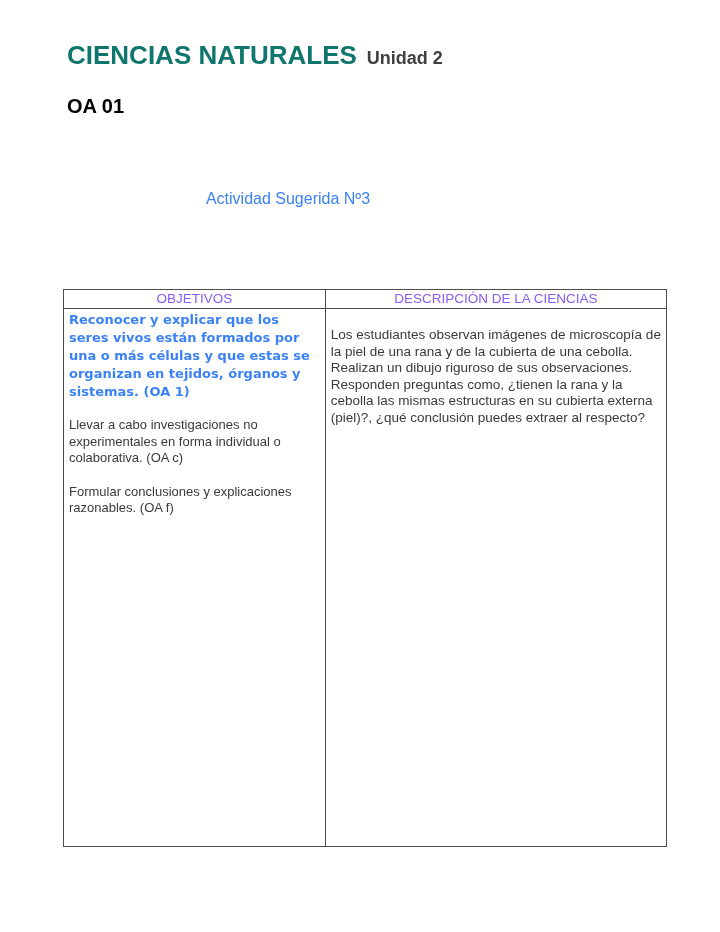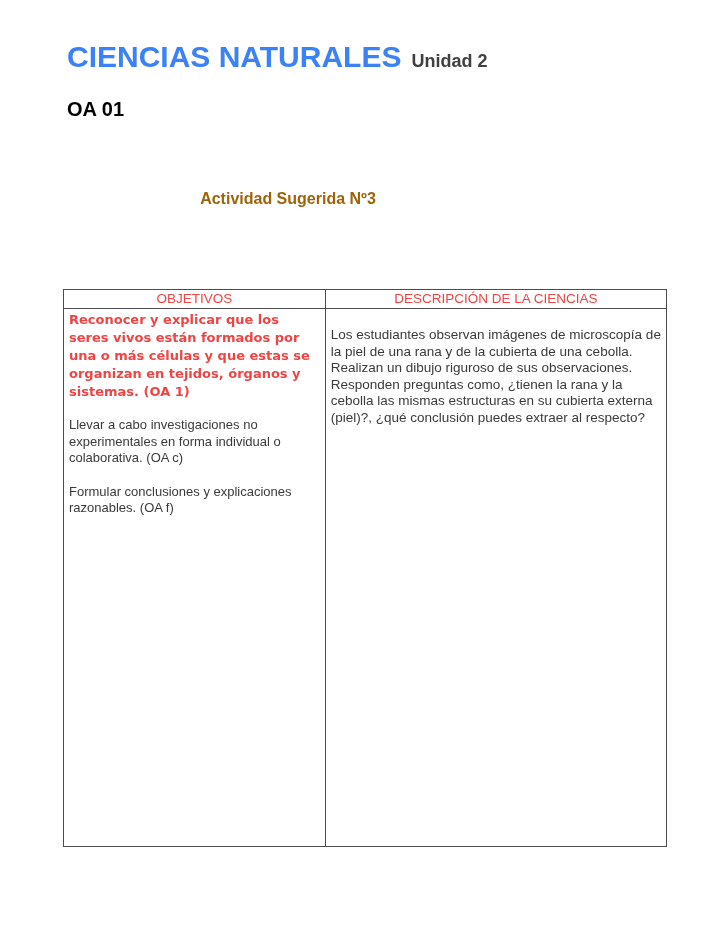--- a/index.html
+++ b/index.html
@@ -21,23 +21,23 @@
     top: 40px;
     width: 535px;
   }
   .header-line1 {
     display: flex;
     align-items: baseline;
     gap: 10px;
     white-space: nowrap;
   }
   .subject-title {
-    font-size: 30px;
+    font-size: 26px;
     font-weight: bold;
-    color: #3b82f6;
+    color: #0f766e;
     letter-spacing: 0px;
   }
   .unit-label {
     font-size: 18px;
     font-weight: bold;
     color: #404040;
   }
   .header-line2 {
     margin-top: 24px;
     display: flex;
@@ -55,22 +55,22 @@
     color: #000000;
   }
 
   
   .activity-title {
     position: absolute;
     left: 0;
     width: 576px;
     text-align: center;
     font-size: 16px;
-    font-weight: bold;
-    color: #a16207;
+    font-weight: normal;
+    color: #3b82f6;
   }
   .activity-title.t1 { top: 190px; }
   .activity-title.t2 { top: 224px; }
 
   
   .activity-table {
     position: absolute;
     left: 63px;
     top: 289px;
     width: 604px;
@@ -82,38 +82,38 @@
     border: 1.5px solid #4D4D4F;
     vertical-align: top;
   }
   .col-objectives  { width: 43.4%; }
   .col-description { width: 56.6%; }
 
   .activity-table th {
     height: 18px;
     font-size: 13.5px;
     font-weight: normal;
-    color: #ef4444;
+    color: #8b5cf6;
     text-align: center;
     padding: 1px 2px 2px 2px;
     line-height: 15px;
   }
   .activity-table td {
     height: 538px;
     padding: 2px 5px 4px 5px;
     font-size: 13px;
     color: #3A3A3C;
     line-height: 16.5px;
   }
   td.cell-objectives .objective-main {
     font-family: "DejaVu Sans", sans-serif;
     font-weight: bold;
     font-size: 13px;
     line-height: 18px;
-    color: #ef4444;
+    color: #3b82f6;
     margin-bottom: 16px;
   }
   td.cell-objectives .objective-skill {
     margin-bottom: 17px;
   }
   td.cell-description .description-text {
     font-size: 13.5px;
     padding-top: 16px;
     line-height: 16.5px;
   }

